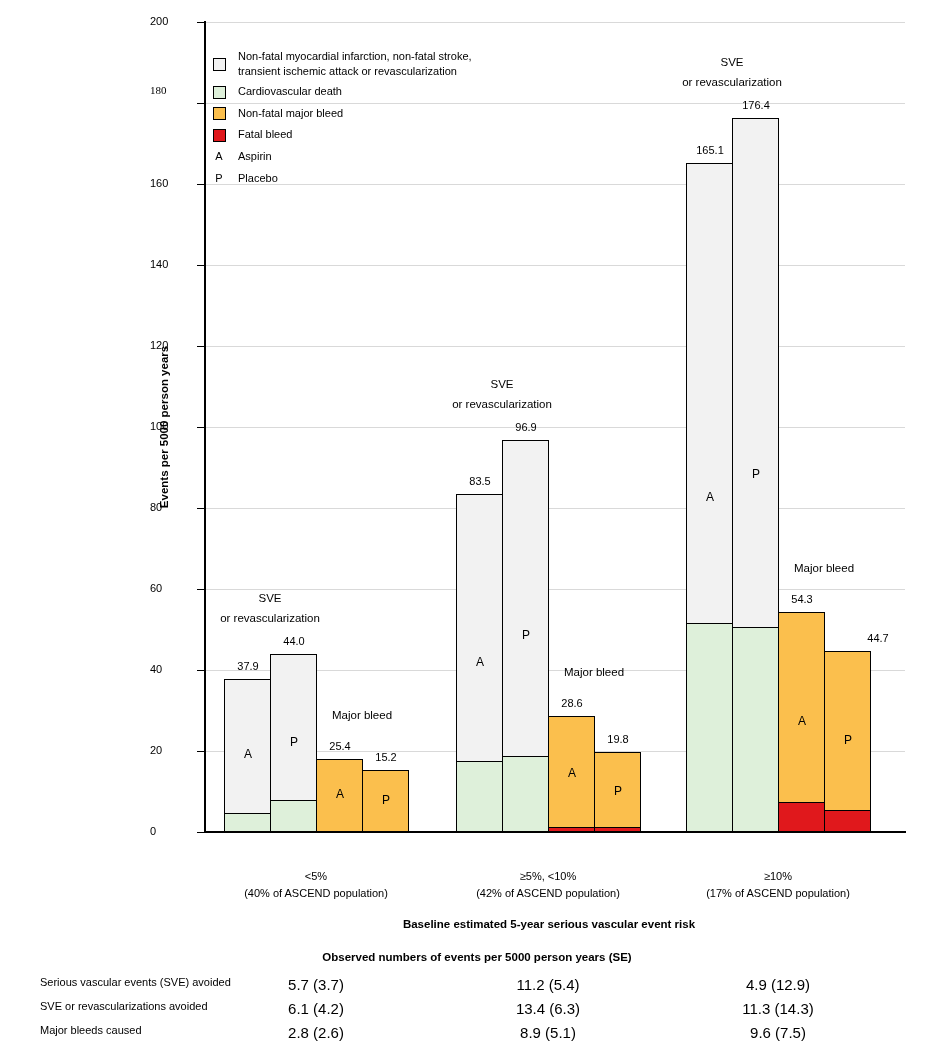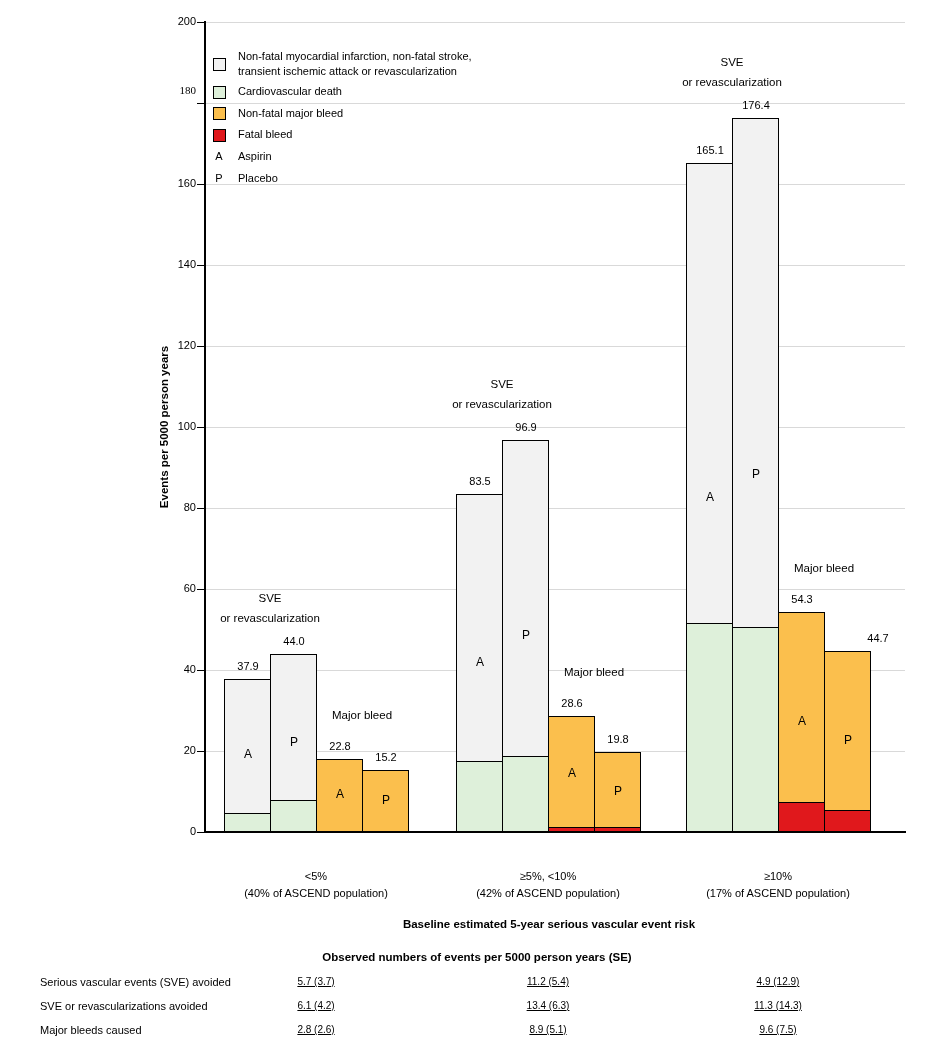--- a/index.html
+++ b/index.html
@@ -4,39 +4,39 @@
 <style>
   html,body{margin:0;padding:0;background:#fff;}
   #canvas{
     position:relative;width:928px;height:1059px;background:#fff;overflow:hidden;
     font-family:"Liberation Sans", sans-serif;color:#000;
   }
   .yaxis-line{position:absolute;left:204px;top:21px;width:2px;height:811px;background:#000;}
   .xaxis-line{position:absolute;left:204px;top:831px;width:702px;height:2px;background:#000;}
   .grid{position:absolute;height:1px;background:#d9d9d9;}
   .tick{position:absolute;width:7px;height:1.5px;background:#000;}
-  .ticklabel{position:absolute;left:150px;width:46px;text-align:right;font-size:11px;}
+  .ticklabel{position:absolute;left:150px;width:46px;text-align:left;font-size:11px;}
   .ylabel{
     position:absolute;left:164px;top:427px;transform:translate(-50%,-50%) rotate(-90deg);
     font-weight:bold;font-size:11.5px;white-space:nowrap;
   }
   .seg{position:absolute;border:1px solid #000;box-sizing:border-box;}
   .barletter{position:absolute;width:20px;text-align:center;font-size:12px;}
   .barvalue{position:absolute;width:60px;text-align:center;font-size:11px;}
   .annot{position:absolute;width:200px;text-align:center;font-size:11.5px;}
   .catlabel{position:absolute;width:240px;text-align:center;font-size:11px;}
   .swatch{position:absolute;width:13px;height:13px;border:1px solid #000;box-sizing:border-box;}
   .legtext{position:absolute;font-size:11px;white-space:nowrap;}
   .legsym{position:absolute;width:16px;text-align:center;font-size:11px;}
   .axis-title{position:absolute;left:299px;top:918px;width:500px;text-align:center;
     font-weight:bold;font-size:11.5px;}
   .tbl-heading{position:absolute;left:227px;top:951px;width:500px;text-align:center;
     font-weight:bold;font-size:11.5px;}
   .tbl-label{position:absolute;left:40px;width:250px;text-align:left;font-size:11px;}
-  .tbl-cell{position:absolute;width:120px;text-align:center;font-size:10px;text-decoration:underline;}
+  .tbl-cell{position:absolute;width:120px;text-align:center;font-size:15px;}
   .row-y0{top:976px;} .row-y1{top:1000px;} .row-y2{top:1024px;}
   .col-0{left:256px;} .col-1{left:488px;} .col-2{left:718px;}
 </style>
 </head>
 <body>
 
 <div id="canvas">
 
   <div id="plot">
 
@@ -75,21 +75,21 @@
       <div class="seg" style="left: 224px; top: 812.56px; width: 47px; height: 20.44px; background: rgb(222, 240, 218);"></div>
       <div class="seg" style="left: 224px; top: 678.505px; width: 47px; height: 135.055px; background: rgb(242, 242, 242);"></div>
       <div class="barletter" style="left: 238px; top: 747.253px;">A</div>
       <div class="barvalue" style="left: 218px; top: 659.505px;">37.9</div>
       <div class="seg" style="left: 270px; top: 800.41px; width: 47px; height: 32.59px; background: rgb(222, 240, 218);"></div>
       <div class="seg" style="left: 270px; top: 653.8px; width: 47px; height: 147.61px; background: rgb(242, 242, 242);"></div>
       <div class="barletter" style="left: 284px; top: 734.9px;">P</div>
       <div class="barvalue" style="left: 264px; top: 634.8px;">44.0</div>
       <div class="seg" style="left: 316px; top: 758.695px; width: 47px; height: 74.305px; background: rgb(251, 191, 77);"></div>
       <div class="barletter" style="left: 330px; top: 787.347px;">A</div>
-      <div class="barvalue" style="left: 310px; top: 739.695px;">22.8</div>
+      <div class="barvalue" style="left: 310px; top: 739.695px;">25.4</div>
       <div class="seg" style="left: 362px; top: 770.44px; width: 47px; height: 62.56px; background: rgb(251, 191, 77);"></div>
       <div class="barletter" style="left: 376px; top: 793.22px;">P</div>
       <div class="barvalue" style="left: 356px; top: 751.44px;">15.2</div>
       <div class="annot" style="left: 170px; top: 591.8px;">SVE</div>
       <div class="annot" style="left: 170px; top: 611.8px;">or revascularization</div>
       <div class="annot" style="left: 262px; top: 708.695px;">Major bleed</div>
       <div class="catlabel" style="left: 196px; top: 870px;">&lt;5%</div>
       <div class="catlabel" style="left: 196px; top: 887px;">(40% of ASCEND population)</div>
       <div class="seg" style="left: 456px; top: 761.125px; width: 47px; height: 71.875px; background: rgb(222, 240, 218);"></div>
       <div class="seg" style="left: 456px; top: 493.825px; width: 47px; height: 268.3px; background: rgb(242, 242, 242);"></div>

